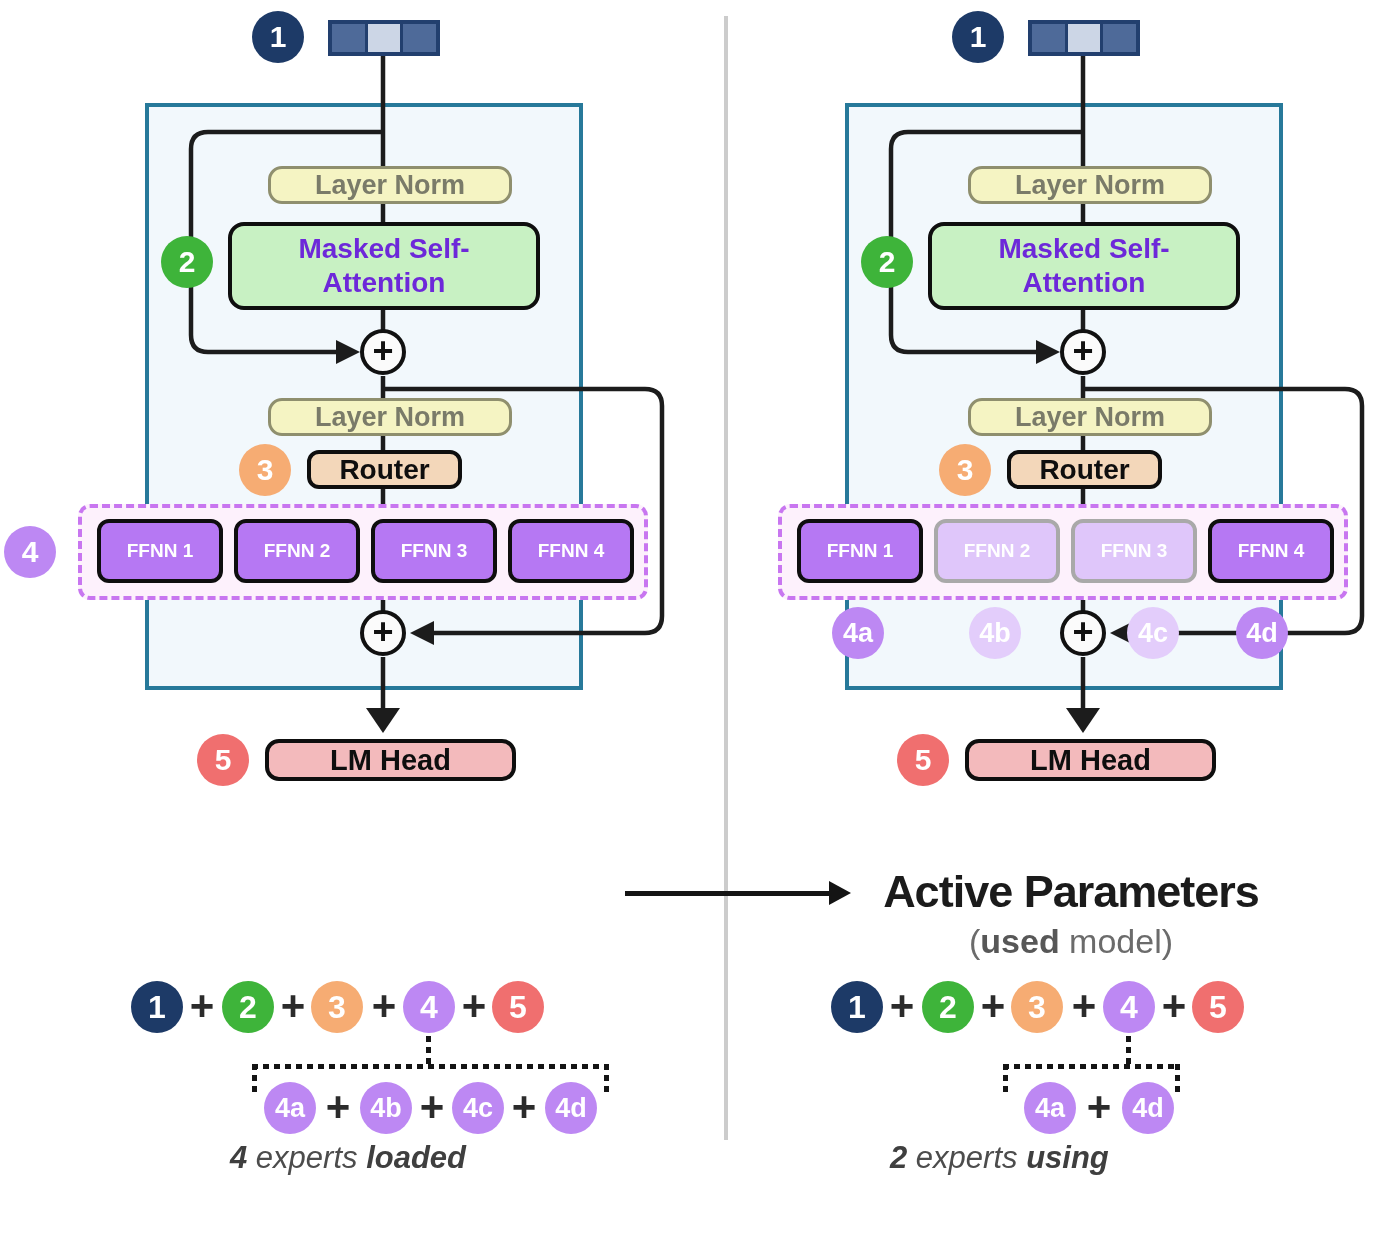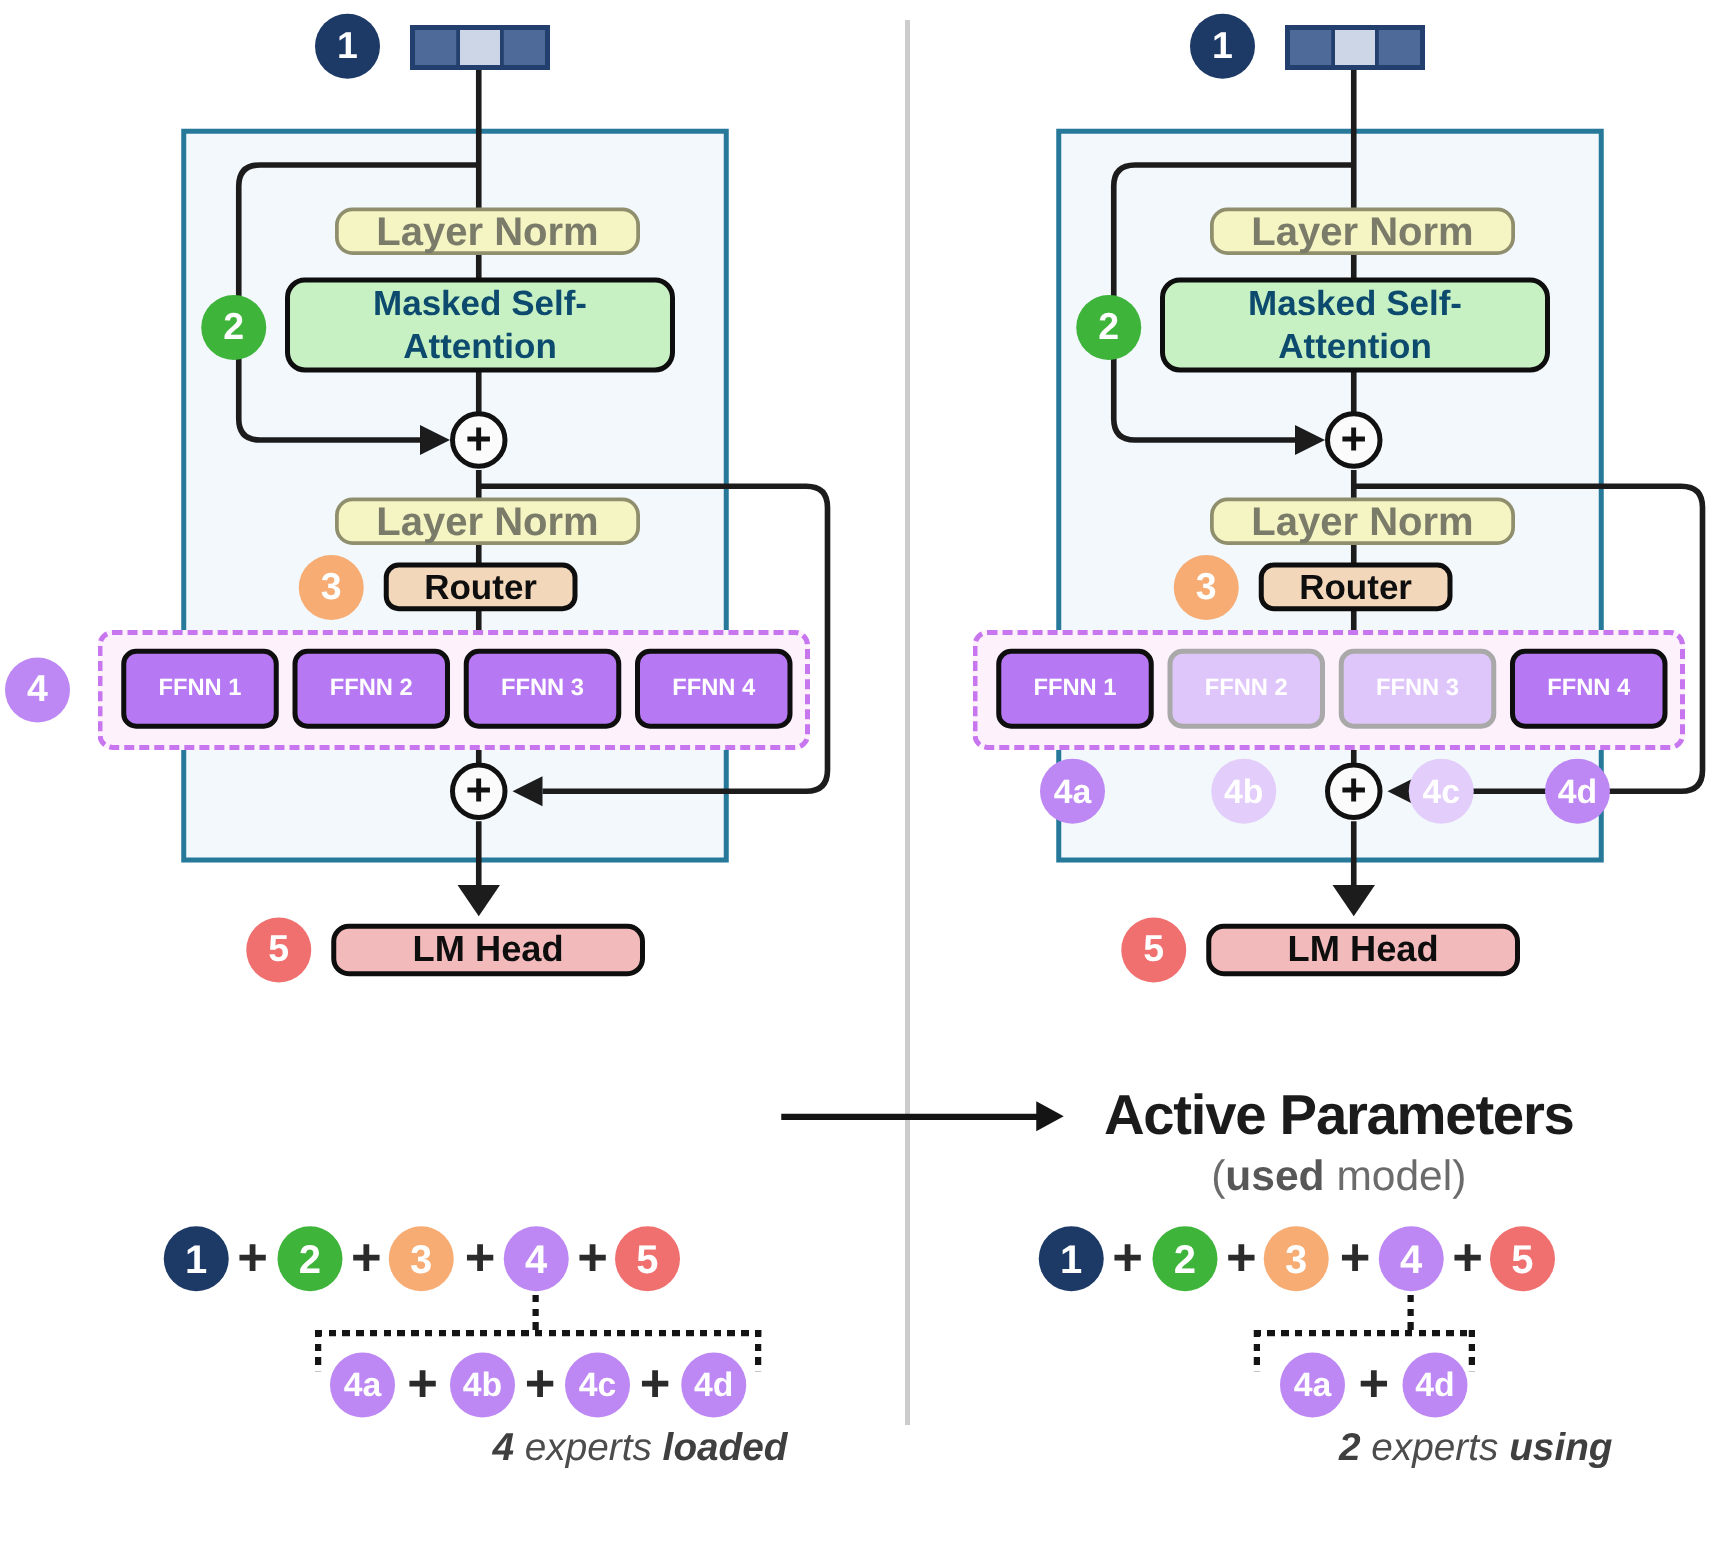--- a/index.html
+++ b/index.html
@@ -32,25 +32,25 @@
   .c-green{background:#3eb43a;}
   .c-orange{background:#f6ac73;}
   .c-purple{background:#bd88f3;}
   .c-purple-faded{background:#e3cdfb;}
   .c-red{background:#f06f6f;}
 
   
   .ln{position:absolute;left:268px;width:244px;height:38px;box-sizing:border-box;
       background:#f5f4c3;border:3.5px solid #8f8f6e;border-radius:14px;
       display:flex;align-items:center;justify-content:center;
-      color:#7a7b69;font-weight:bold;font-size:32px;}
-  .msa{position:absolute;left:228px;top:222px;width:312px;height:76px;box-sizing:border-box;
+      color:#7a7b69;font-weight:bold;font-size:27px;}
+  .msa{position:absolute;left:228px;top:222px;width:312px;height:88px;box-sizing:border-box;
        background:#c8f1c3;border:4.5px solid #0e0e0e;border-radius:16px;
        display:flex;align-items:center;justify-content:center;text-align:center;
-       color:#0c4a6e;font-weight:bold;font-size:28px;line-height:1.2;padding:0 30px;}
+       color:#6d28d9;font-weight:bold;font-size:28px;line-height:1.2;padding:0 30px;}
   .router{position:absolute;left:307px;top:450px;width:155px;height:39px;box-sizing:border-box;
           background:#f3d7ba;border:4.5px solid #0e0e0e;border-radius:12px;
           display:flex;align-items:center;justify-content:center;
           color:#0e0e0e;font-weight:bold;font-size:28px;}
   .experts-box{position:absolute;left:78px;top:504px;width:570px;height:96px;box-sizing:border-box;
           background:#fdf1fc;border:4px dashed #c876f0;border-radius:12px;}
   .ffnn{position:absolute;top:519px;width:126px;height:64px;box-sizing:border-box;
         background:#b678f3;border:4px solid #0e0e0e;border-radius:12px;
         display:flex;align-items:center;justify-content:center;
         color:#ffffff;font-weight:bold;font-size:19px;}
@@ -74,21 +74,21 @@
   .sub b{color:#575757;}
   .eq-circle{position:absolute;width:52px;height:52px;border-radius:50%;display:flex;
              align-items:center;justify-content:center;color:#fff;font-weight:bold;font-size:32px;}
   .eq-circle.small-label{font-size:27px;}
   .eq-plus{position:absolute;width:40px;height:52px;text-align:center;line-height:50px;
            font-size:42px;font-weight:700;color:#2b2b2b;}
   .row1{top:981px;}
   .row2{top:1082px;}
   .dot-v{position:absolute;width:5px;background:repeating-linear-gradient(180deg,#141414 0 6px,transparent 6px 11px);}
   .dot-h{position:absolute;height:5px;background:repeating-linear-gradient(90deg,#141414 0 6px,transparent 6px 11px);}
-  .caption{position:absolute;top:1140px;width:400px;text-align:right;
+  .caption{position:absolute;top:1140px;width:400px;text-align:left;
            font-style:italic;font-size:31px;color:#4c4c4c;}
   .caption b{color:#3f3f3f;}
 
   
   .t-arrow-line{position:absolute;left:625px;top:891px;width:208px;height:4.5px;background:#141414;}
   .t-arrow-head{position:absolute;left:829px;top:881px;width:0;height:0;
                 border-left:22px solid #141414;border-top:12px solid transparent;
                 border-bottom:12px solid transparent;}
 </style>
 </head>

